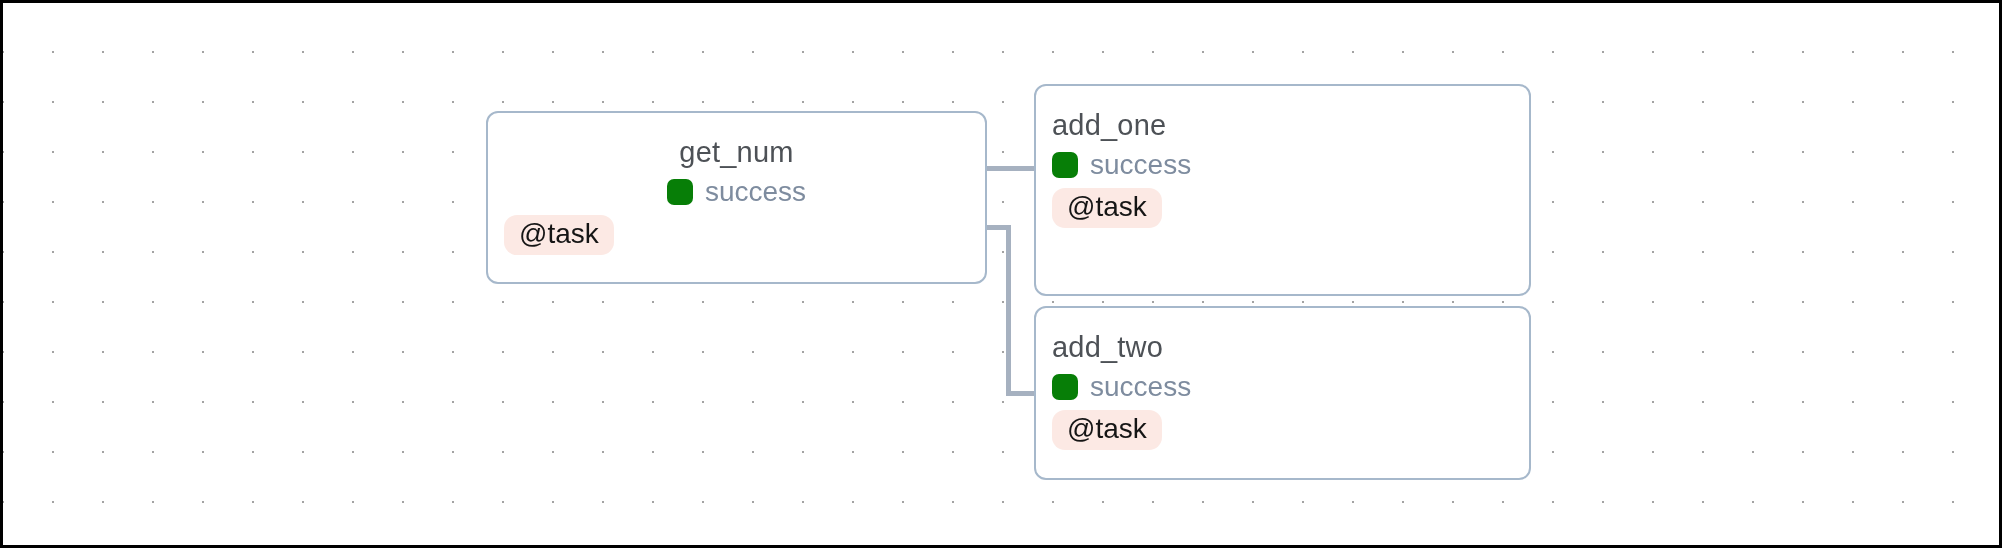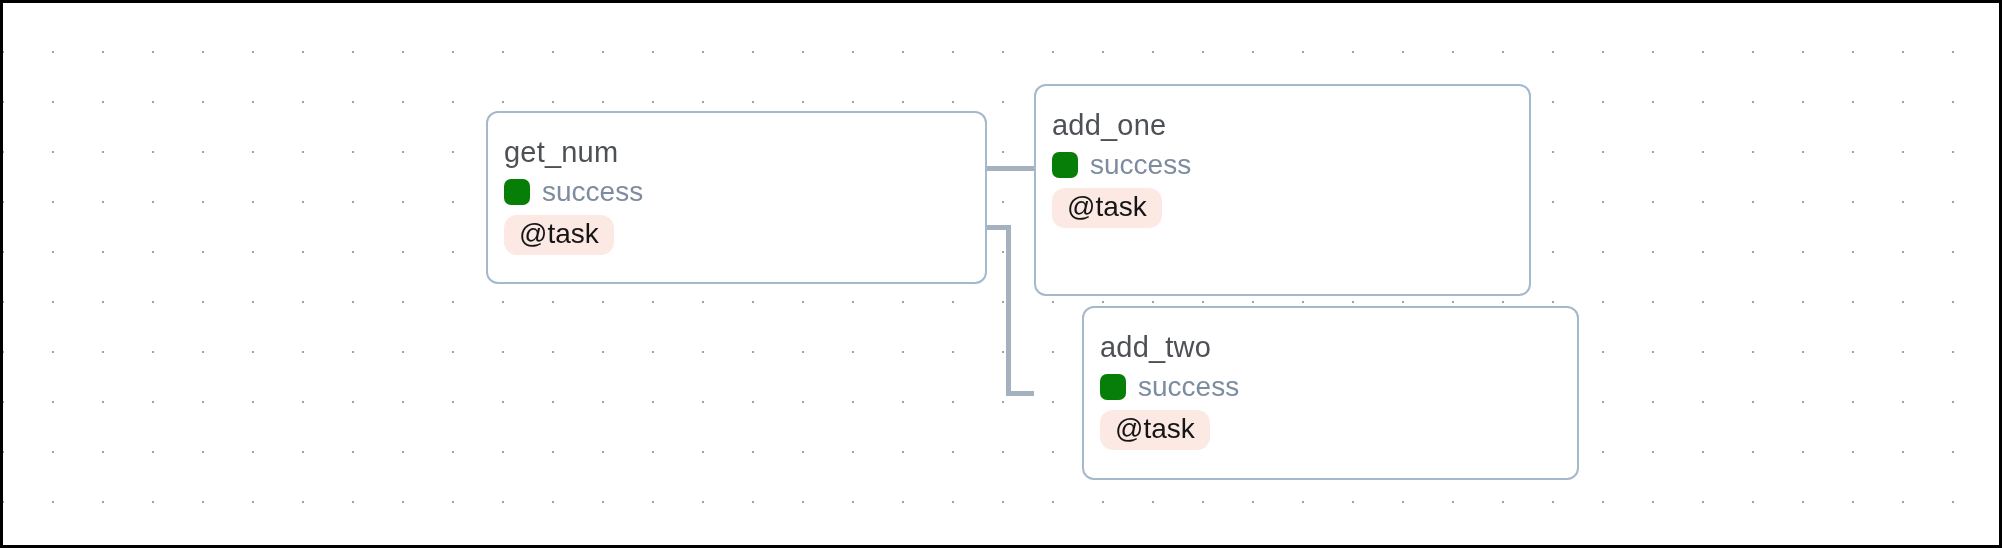--- a/index.html
+++ b/index.html
@@ -32,23 +32,23 @@
   .task-node{
     position:absolute;
     background:#fff;
     border:2px solid var(--node-border);
     border-radius:12px;
     padding:22px 16px 16px 16px;
     display:flex;
     flex-direction:column;
     cursor:pointer;
   }
-  .node-get-num{left:483px;top:108px;width:501px;height:173px;}
+  .node-get-num{left:483px;top:108px;width:501px;height:173px;align-items:center;}
   .node-add-one{left:1031px;top:81px;width:497px;height:212px;}
-  .node-add-two{left:1031px;top:303px;width:497px;height:174px;margin-left:48px;}
+  .node-add-two{left:1031px;top:303px;width:497px;height:174px;}
 
   .node-title{
     font-size:29px;
     line-height:34px;
     color:var(--title-text);
     letter-spacing:0.2px;
   }
   .status-row{
     margin-top:9px;
     display:flex;

